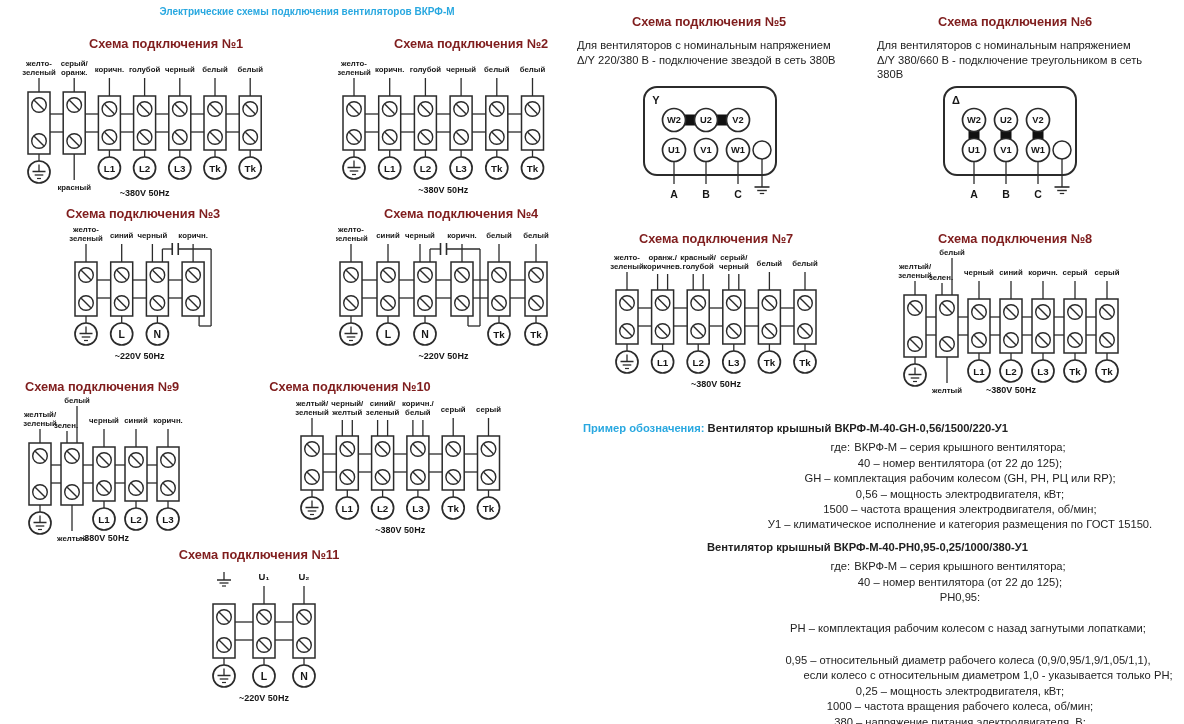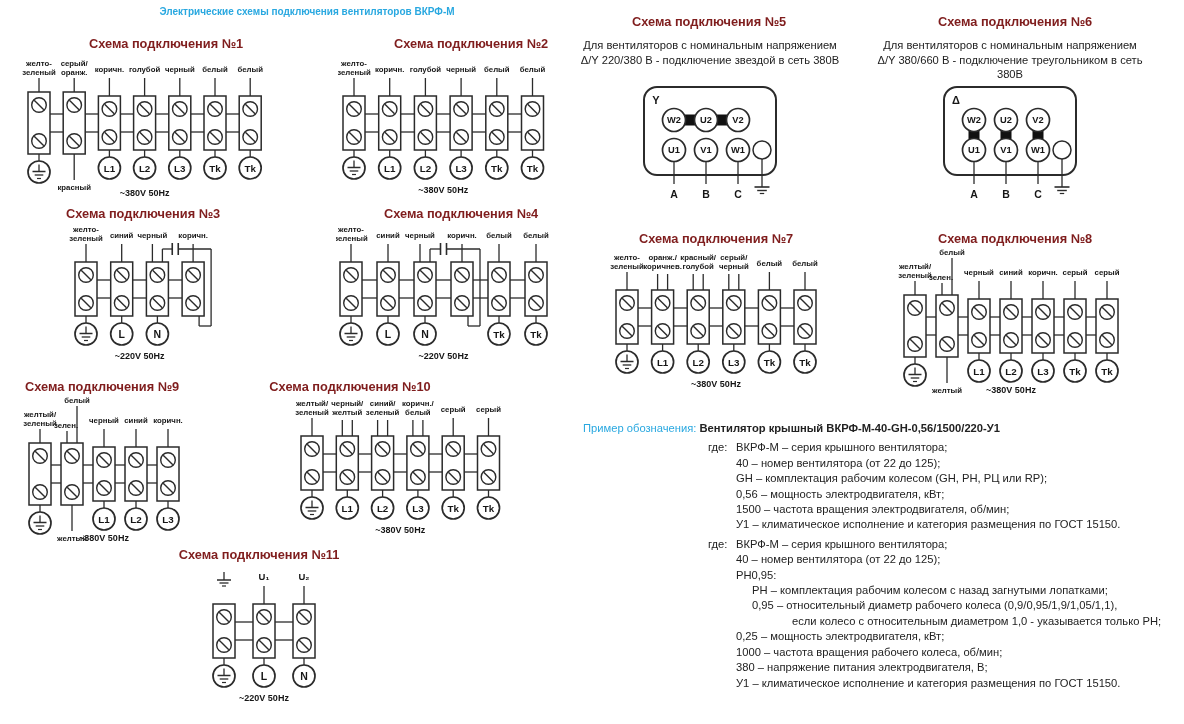--- a/index.html
+++ b/index.html
@@ -2,31 +2,31 @@
 <html><head>
 <meta charset="utf-8">
 <style>
   html,body{margin:0;padding:0}
   body{width:1184px;height:724px;background:#ffffff;position:relative;overflow:hidden;
        font-family:"Liberation Sans","DejaVu Sans",sans-serif;color:#1c1c1c;}
   #main-title{position:absolute;left:307px;top:6px;transform:translateX(-50%);
        font-size:10px;font-weight:bold;color:#29a8e0;white-space:nowrap;}
   .stitle{position:absolute;transform:translateX(-50%);font-size:12.8px;font-weight:bold;
        color:#7f1d1d;white-space:nowrap;}
-  .sdesc{position:absolute;font-size:11.2px;line-height:14.6px;text-align:center;color:#222;}
+  .sdesc{position:absolute;font-size:11.2px;line-height:14.6px;color:#222;}
   svg.diagram{position:absolute;}
   .designation{position:absolute;left:583px;top:421px;width:601px;
        font-size:11.2px;line-height:15.4px;color:#222;}
-  .cyan{color:#29a8e0;font-weight:normal;}
+  .cyan{color:#29a8e0;font-weight:bold;}
   .des-h{font-weight:bold;}
   .des-h2{font-weight:bold;padding-left:124px;margin-top:7px;}
-  .dl{padding-left:153px;}
+  .dl{padding-left:153px;text-align:center;}
   .dl.first{padding-left:125px;}
   .gde{display:inline-block;width:28px;}
-  .dl.ind1{padding-left:169px;}
+  .dl.ind1{padding-left:169px;margin-top:16px;}
   .dl.ind2{padding-left:209px;}
   .des-lines{margin-top:4px;}
 </style>
 </head>
 <body>
 
 <div id="main-title">Электрические схемы подключения вентиляторов ВКРФ-М</div>
 
 <div class="stitle" id="st0" style="left: 166px; top: 36px;">Схема подключения №1</div>
 <div class="stitle" id="st1" style="left: 443px; top: 36px; margin-left: 28px;">Схема подключения №2</div>
@@ -49,20 +49,21 @@
     <span class="des-h">Вентилятор крышный ВКРФ-М-40-GH-0,56/1500/220-У1</span>
   </div>
   <div class="des-lines" id="des-lines-0">
       <div class="dl first"><span class="gde">где:</span>ВКРФ-М – серия крышного вентилятора;</div>
       <div class="dl">40 – номер вентилятора (от 22 до 125);</div>
       <div class="dl">GH – комплектация рабочим колесом (GH, РН, РЦ или RP);</div>
       <div class="dl">0,56 – мощность электродвигателя, кВт;</div>
       <div class="dl">1500 – частота вращения электродвигателя, об/мин;</div>
       <div class="dl">У1 – климатическое исполнение и категория размещения по ГОСТ 15150.</div>
     </div>
+  <div class="des-h2">Вентилятор крышный ВКРФ-М-40-РН0,95-0,25/1000/380-У1</div>
   <div class="des-lines" id="des-lines-1">
       <div class="dl first"><span class="gde">где:</span>ВКРФ-М – серия крышного вентилятора;</div>
       <div class="dl">40 – номер вентилятора (от 22 до 125);</div>
       <div class="dl">РН0,95:</div>
       <div class="dl ind1">РН – комплектация рабочим колесом с назад загнутыми лопатками;</div>
       <div class="dl ind1">0,95 – относительный диаметр рабочего колеса (0,9/0,95/1,9/1,05/1,1),</div>
       <div class="dl ind2">если колесо с относительным диаметром 1,0 - указывается только РН;</div>
       <div class="dl">0,25 – мощность электродвигателя, кВт;</div>
       <div class="dl">1000 – частота вращения рабочего колеса, об/мин;</div>
       <div class="dl">380 – напряжение питания электродвигателя, В;</div>

